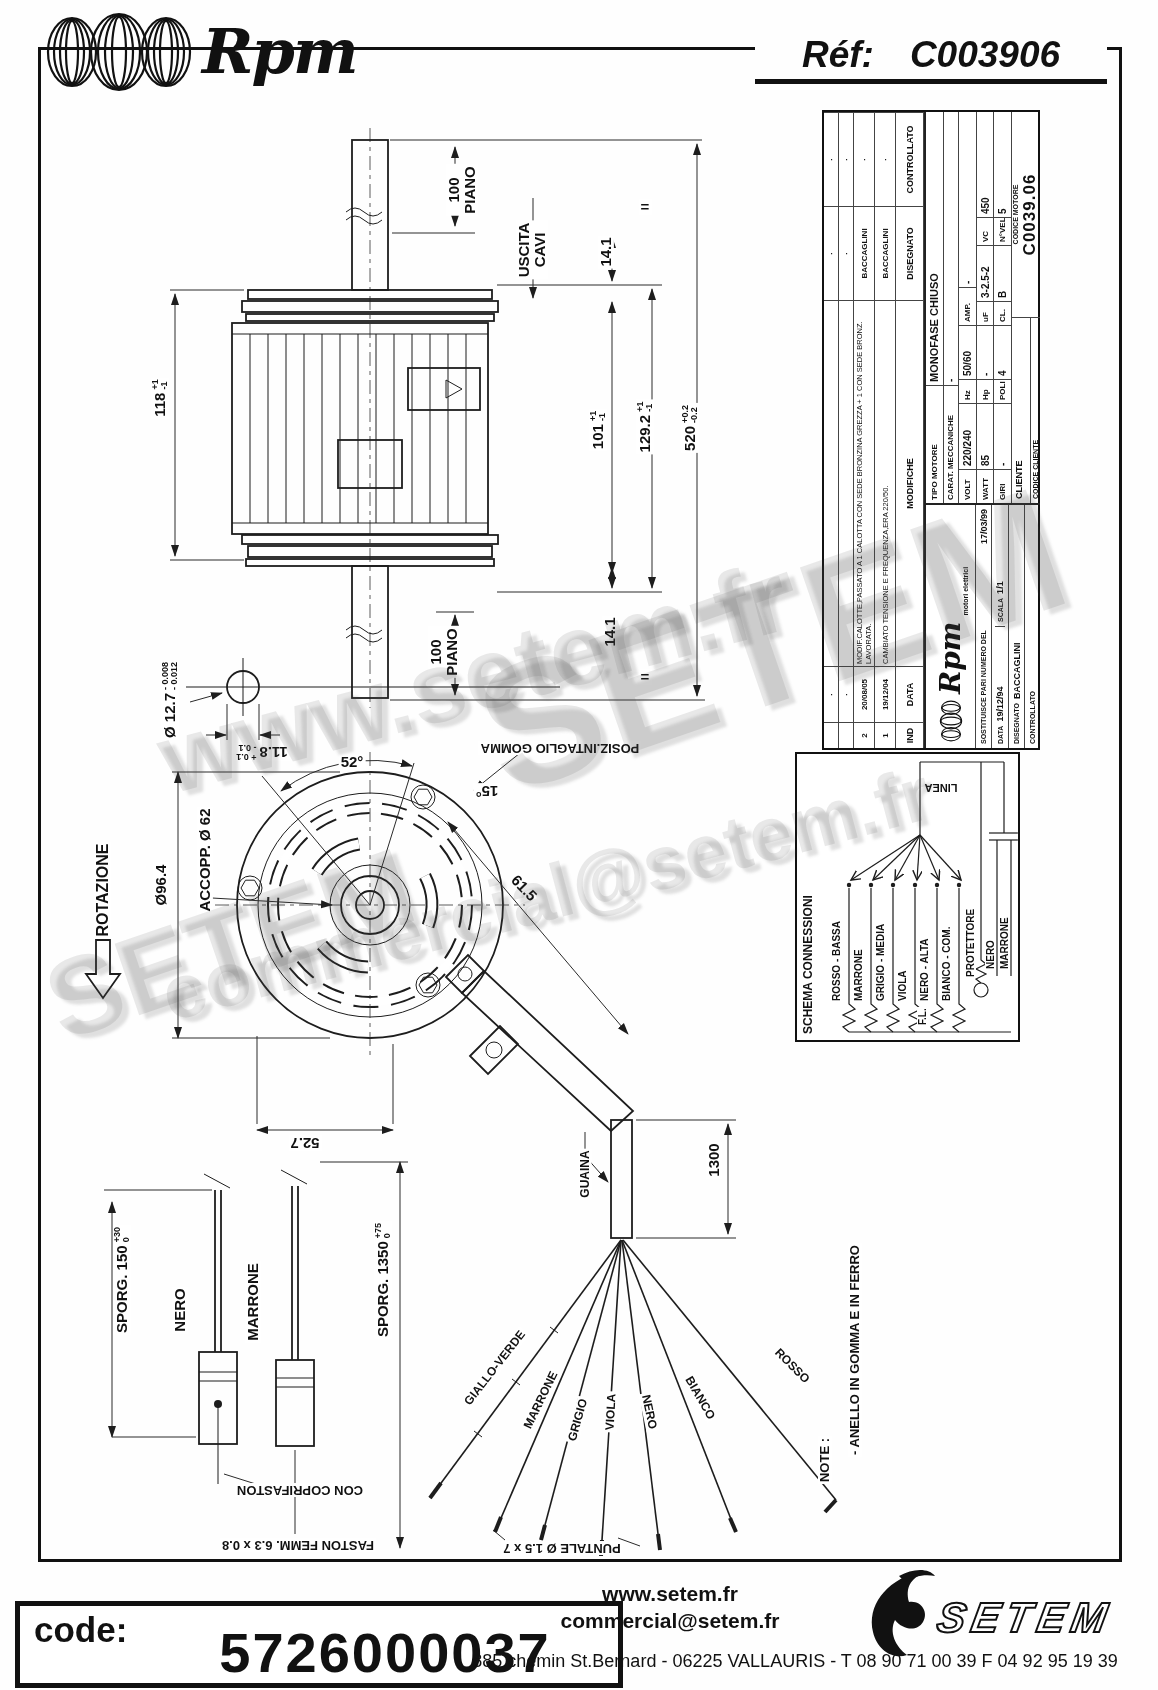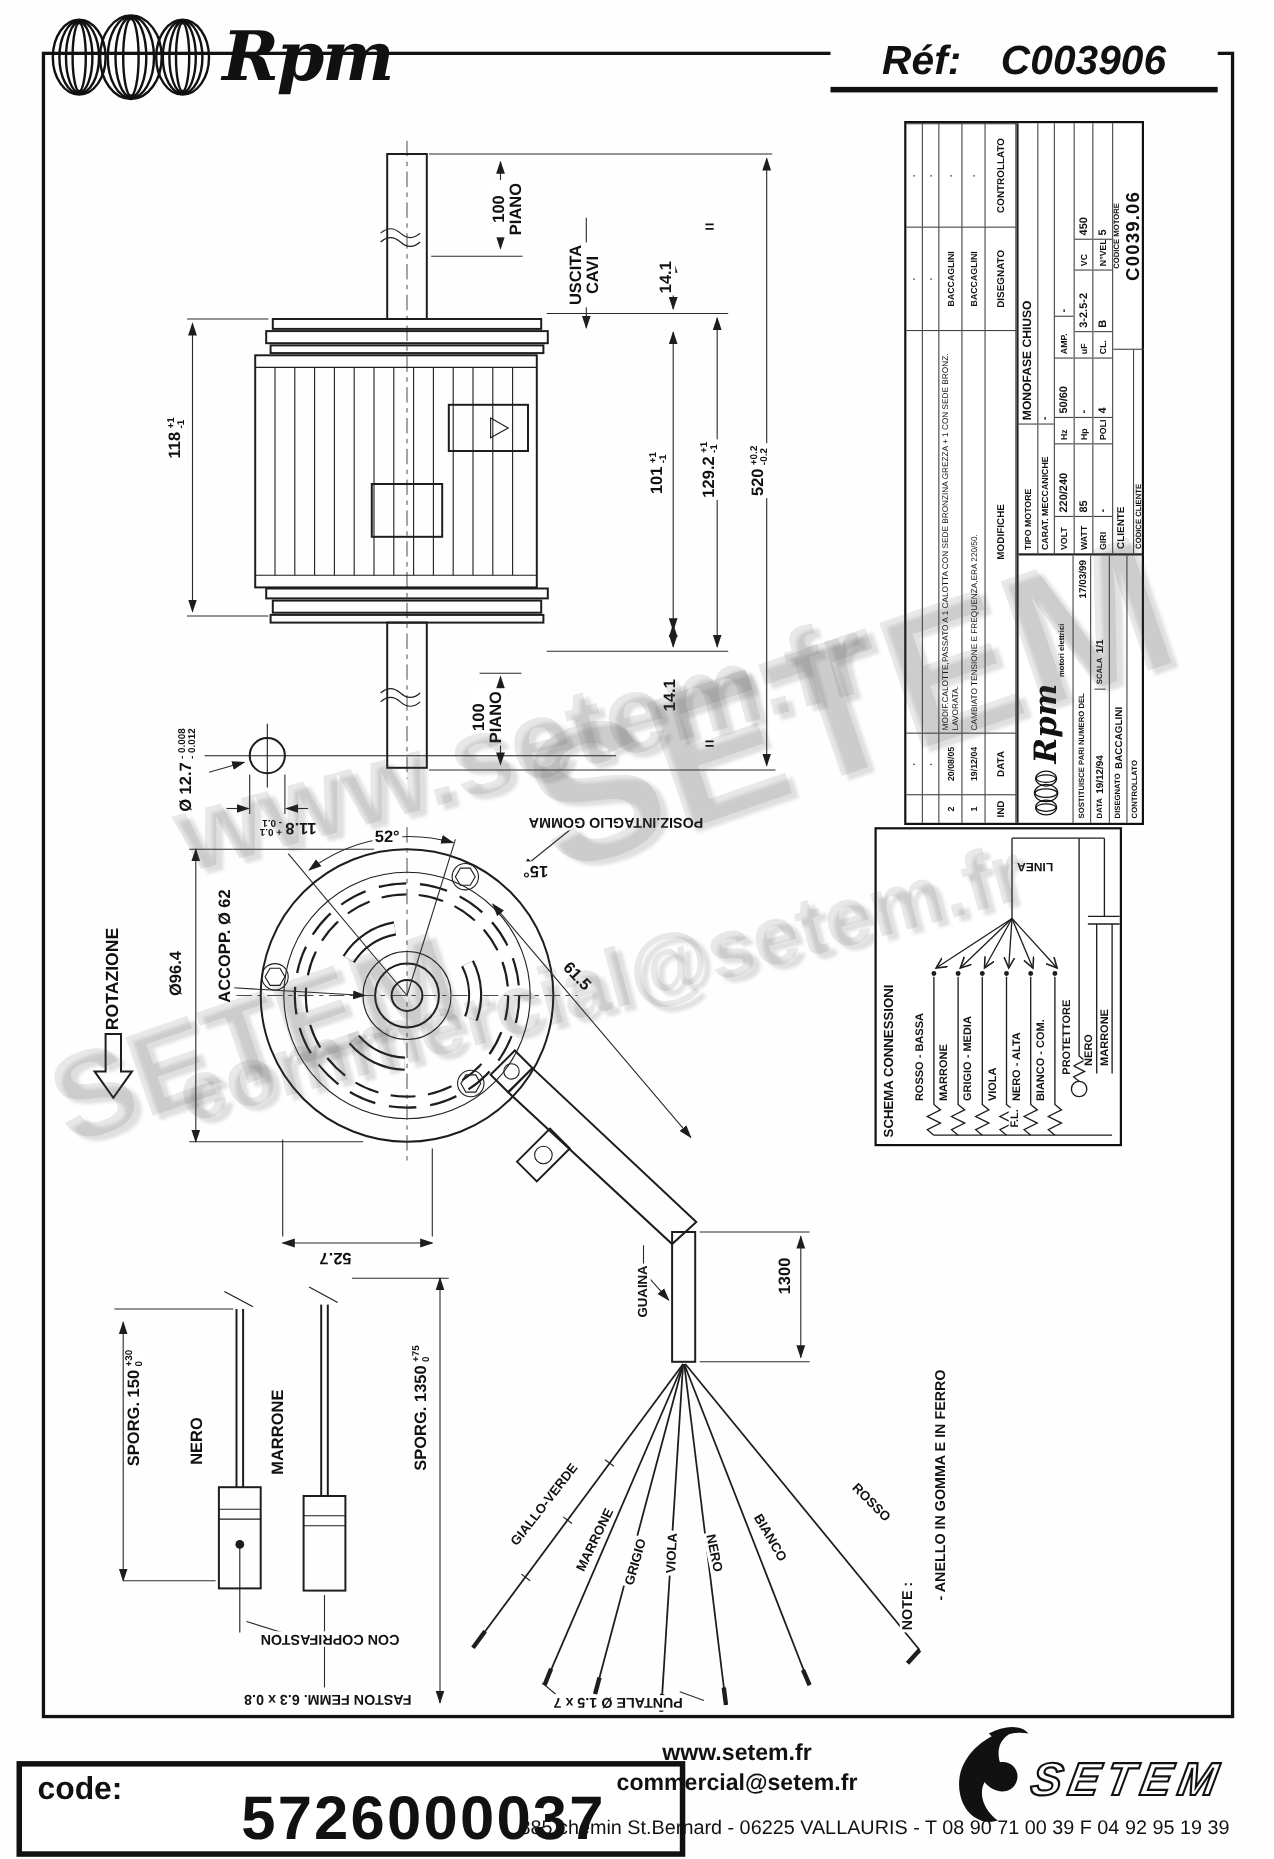--- a/index.html
+++ b/index.html
@@ -65,21 +65,21 @@
 .cc-strip{position:absolute;left:0;bottom:0;width:100%;border-top:1px solid #444;font-size:7px;font-weight:700;padding:1px 4px}
 .cmot{flex:1;display:flex;flex-direction:column;align-items:center;justify-content:center;gap:1px}
 .cm-l{font-size:7px;font-weight:700}
 .cm-v{font-size:17px;font-weight:700;letter-spacing:1px}
 
 .schema .sl{position:absolute;font-size:10px;font-weight:700;white-space:nowrap;background:#fff;padding:0 1px}
 .s-title{position:absolute;left:6px;top:4px;font-size:12px;font-weight:700}
 .s-linea{position:absolute;left:236px;top:138px;font-size:11px;font-weight:700;transform:rotate(-90deg)}
 
 .codebox{position:absolute;left:15px;top:1601px;width:608px;height:87px;border:5px solid #111;z-index:4;background:#fff}
-.codebox .cl{position:absolute;left:14px;top:4px;font-size:29px;font-weight:700}
+.codebox .cl{position:absolute;left:14px;top:4px;font-size:35px;font-weight:700}
 .codebox .cv{position:absolute;left:140px;top:14px;width:450px;text-align:center;font-size:56px;font-weight:700;letter-spacing:2px}
 .f-site{position:absolute;left:530px;top:1582px;width:280px;text-align:center;font-weight:700;font-size:21px;z-index:4}
 .f-email{position:absolute;left:505px;top:1609px;width:330px;text-align:center;font-weight:700;font-size:21px;z-index:4}
 .f-addr{position:absolute;left:460px;top:1651px;width:670px;text-align:center;font-size:18px;z-index:4}
 .f-logo{position:absolute;left:855px;top:1566px;z-index:4}
 </style>
 </head>
 <body>
 
 <div id="page">

